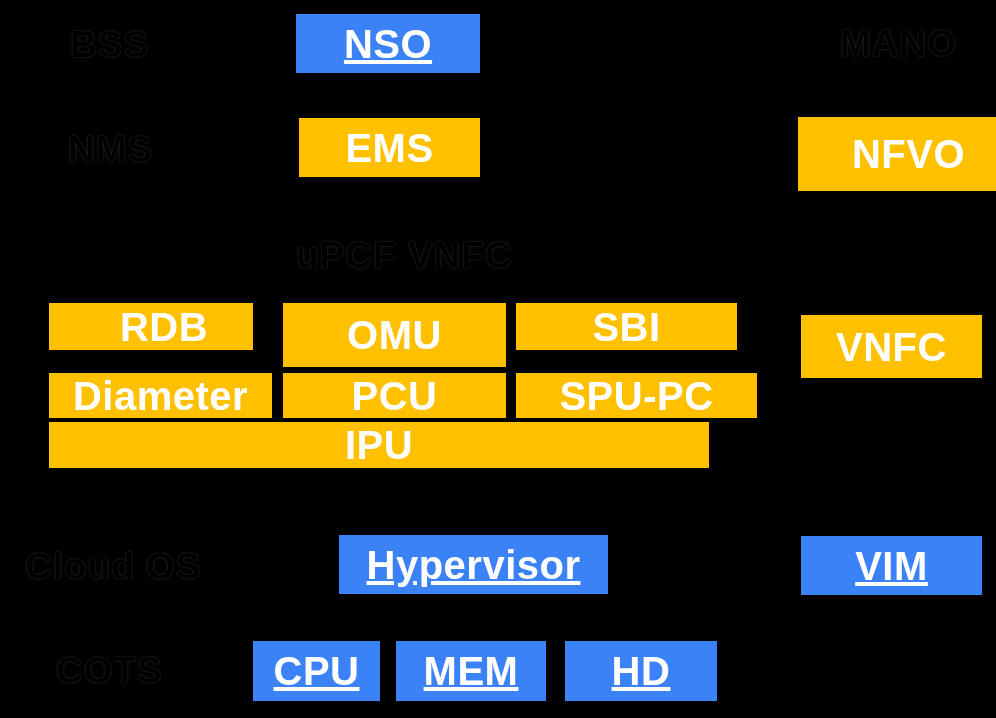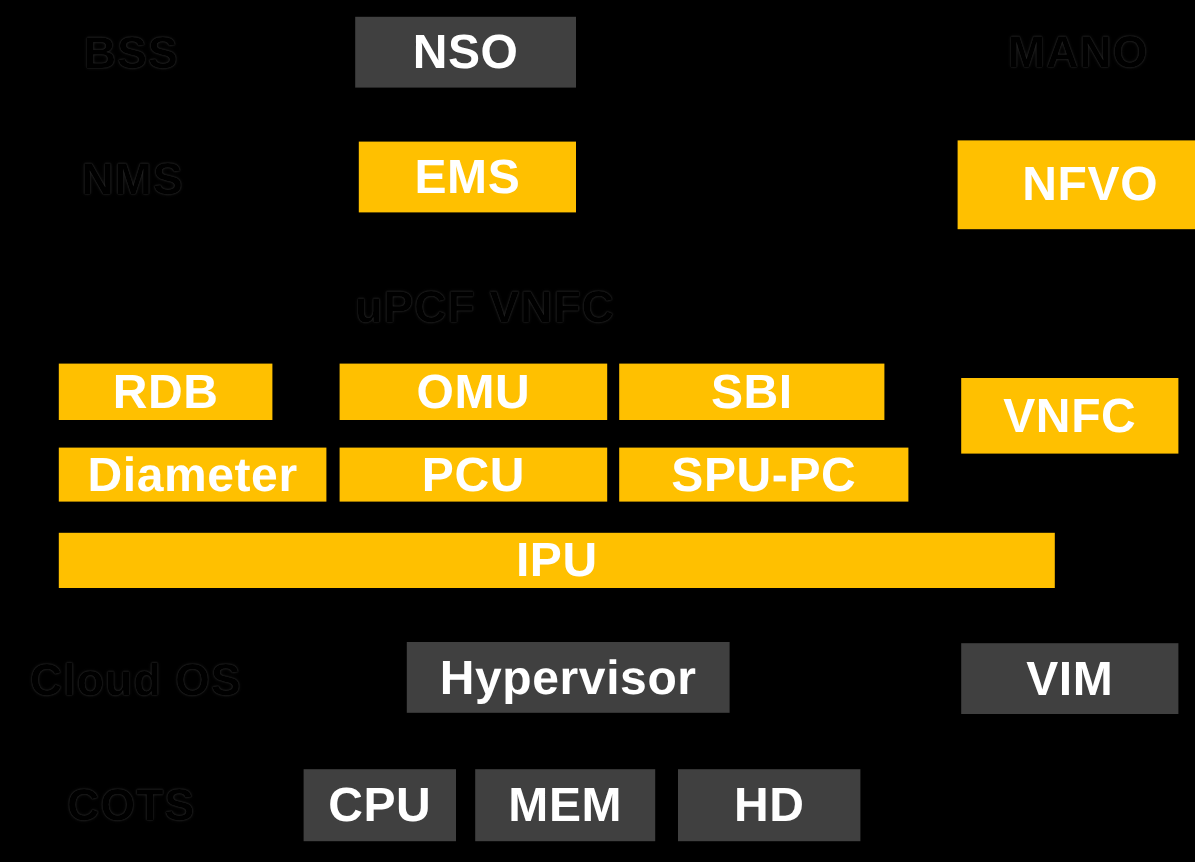--- a/index.html
+++ b/index.html
@@ -21,21 +21,21 @@
     position: absolute;
     display: flex;
     align-items: center;
     justify-content: center;
     color: #ffffff;
     font-size: 40px;
     letter-spacing: 0.5px;
     line-height: 1;
   }
   .gold { background: #FFC000; }
-  .blue { background: #404040; }
+  .blue { background: #3b82f6; text-decoration: underline; }
   
   .lbl {
     position: absolute;
     font-size: 37px;
     color: #000000;
     text-shadow: 0 0 1px #3c3c3c, 0 0 3px #1e1e1e;
     letter-spacing: 1px;
     white-space: nowrap;
     line-height: 1;
   }
@@ -44,30 +44,30 @@
   [data-name="bss-label"]        { left: 70px;  top: 26px;  }
   [data-name="nso-box"]          { left: 296px; top: 14px;  width: 184px; height: 59px; }
   [data-name="mano-label"]       { left: 840px; top: 25px;  }
 
   [data-name="nms-label"]        { left: 68px;  top: 131px; }
   [data-name="ems-box"]          { left: 299px; top: 118px; width: 181px; height: 59px; }
   [data-name="nfvo-box"]         { left: 798px; top: 117px; width: 181px; height: 74px; padding-left: 20px; }
 
   [data-name="vnfc-title-label"] { left: 296px; top: 237px; }
 
-  [data-name="rdb-box"]          { left: 49px;  top: 303px; width: 178px; height: 47px; }
-  [data-name="omu-box"]          { left: 283px; top: 303px; width: 223px; height: 47px; }
+  [data-name="rdb-box"]          { left: 49px;  top: 303px; width: 178px; height: 47px; padding-left: 26px; }
+  [data-name="omu-box"]          { left: 283px; top: 303px; width: 223px; height: 64px; }
   [data-name="sbi-box"]          { left: 516px; top: 303px; width: 221px; height: 47px; }
   [data-name="vnfm-box"]         { left: 801px; top: 315px; width: 181px; height: 63px; }
 
   [data-name="diameter-box"]     { left: 49px;  top: 373px; width: 223px; height: 45px; }
   [data-name="pcu-box"]          { left: 283px; top: 373px; width: 223px; height: 45px; }
   [data-name="spu-pc-box"]       { left: 516px; top: 373px; width: 241px; height: 45px; }
 
-  [data-name="ipu-box"]          { left: 49px;  top: 444px; width: 830px; height: 46px; }
+  [data-name="ipu-box"]          { left: 49px;  top: 422px; width: 660px; height: 46px; }
 
   [data-name="cloudos-label"]    { left: 25px;  top: 548px; }
   [data-name="hypervisor-box"]   { left: 339px; top: 535px; width: 269px; height: 59px; }
   [data-name="vim-box"]          { left: 801px; top: 536px; width: 181px; height: 59px; }
 
   [data-name="cots-label"]       { left: 56px;  top: 652px; }
   [data-name="cpu-box"]          { left: 253px; top: 641px; width: 127px; height: 60px; }
   [data-name="mem-box"]          { left: 396px; top: 641px; width: 150px; height: 60px; }
   [data-name="hd-box"]           { left: 565px; top: 641px; width: 152px; height: 60px; }
 </style>

